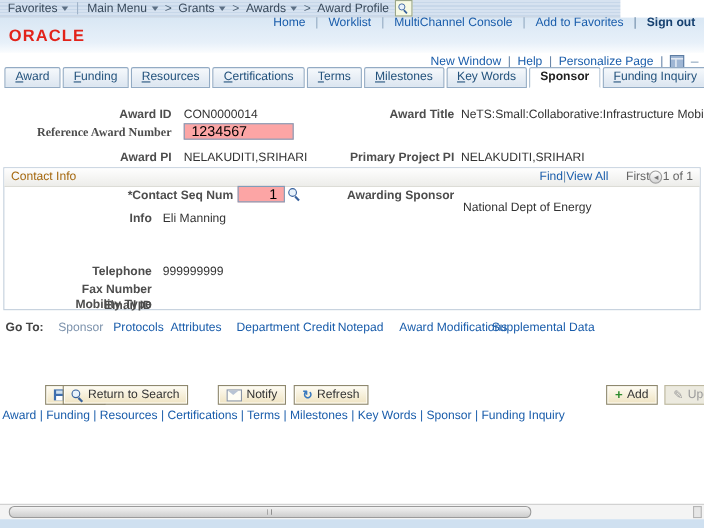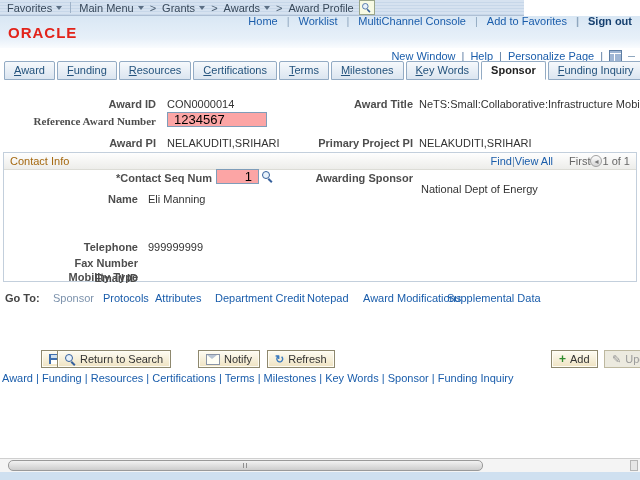--- a/index.html
+++ b/index.html
@@ -1,20 +1,20 @@
 <!DOCTYPE html>
 <html><head>
 <meta charset="utf-8">
 <style>
   html,body{margin:0;padding:0;background:#fff;}
   #screen{position:relative;width:640px;height:480px;background:#fff;overflow:hidden;
           font-family:"Liberation Sans",sans-serif;font-size:11px;color:#333;}
 
   
-  .crumbbar{position:absolute;left:0;top:0;width:524px;height:16px;
+  .crumbbar{position:absolute;left:0;top:0;width:564px;height:16px;
     background:repeating-linear-gradient(0deg,#c7d7e9 0 1px,#d6e2f0 1px 3px);
     border-bottom:1px solid #aebfd4;display:flex;align-items:center;padding-left:7px;box-sizing:border-box;
     color:#37485a;text-align:center;}
   .crumb{display:inline-flex;align-items:center;gap:4px;cursor:default;}
   .tri{width:0;height:0;border-left:3px solid transparent;border-right:3px solid transparent;border-top:4px solid #5c6f84;}
   .crumb-div{width:1px;height:11px;background:#9fb2c8;margin:0 8px;}
   .crumb-sep{margin:0 6px;color:#4a5d70;}
   .crumb-magbox{width:14px;height:13px;background:#f7fae4;border:1px solid #9aa68a;
     display:inline-flex;align-items:center;justify-content:center;margin-left:5px;}
 
@@ -201,21 +201,21 @@
     </div>
   </div>
 
   <span class="lbl" style="left:0;top:172px;width:212px;">*Contact Seq Num</span>
   <input class="txt" style="left: 216px; top: 169px; width: 43px; text-align: right;" value="1">
   <span class="icon-mag" style="position:absolute;left:262px;top:171px;"></span>
 
   <span class="lbl" style="left:300px;top:172px;width:113px;">Awarding Sponsor</span>
   <span class="val" style="left:421px;top:172px;margin-top:11px;">National Dept of Energy</span>
 
-  <span class="lbl" style="left:0;top:193px;width:138px;">Name</span>
+  <span class="lbl" style="left:0;top:193px;width:138px;">Info</span>
   <span class="val" style="left:148px;top:193px;">Eli Manning</span>
   <span class="val" style="left:148px;top:209px;"></span>
   <span class="lbl" style="left:0;top:240px;width:138px;margin-top:32px;">Email ID</span>
   <span class="val" style="left:148px;top:225px;"></span>
   <span class="lbl" style="left:0;top:241px;width:138px;">Telephone</span>
   <span class="val" style="left:148px;top:241px;">999999999</span>
   <span class="lbl" style="left:0;top:257px;width:138px;">Fax Number</span>
   <span class="val" style="left:148px;top:257px;"></span>
   <span class="lbl" style="left:0;top:271px;width:138px;">Mobility Type</span>
   <span class="val" style="left:148px;top:271px;"></span>

